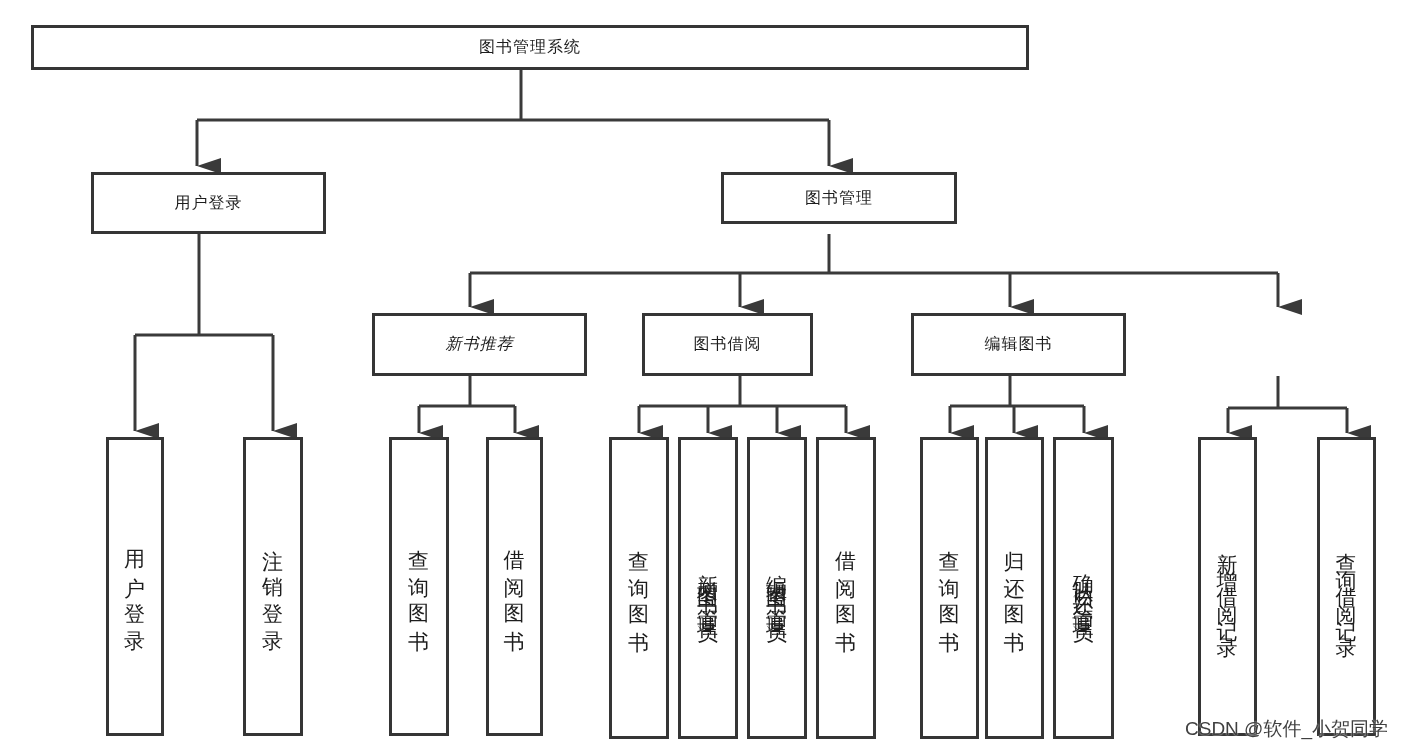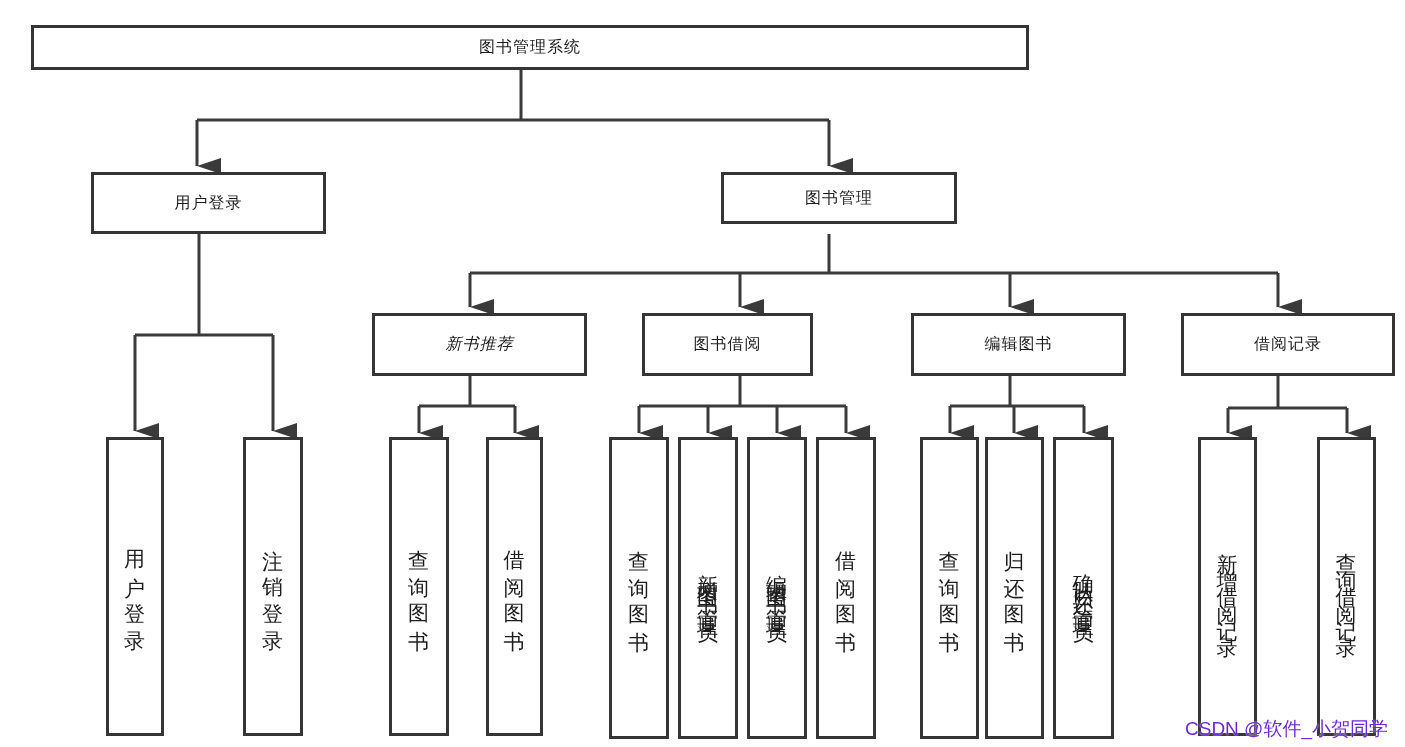--- a/index.html
+++ b/index.html
@@ -53,21 +53,21 @@
   #l-cb-query{left:920px;top:437px;width:59px;height:302px;}
   #l-cb-return{left:985px;top:437px;width:59px;height:302px;}
   #l-cb-confirm{left:1053px;top:437px;width:61px;height:302px;}
   #l-br-add{left:1198px;top:437px;width:59px;height:299px;}
   #l-br-query{left:1317px;top:437px;width:59px;height:299px;}
   #watermark{
     position:absolute;
     left:1185px;top:716px;
     width:215px;
     font-size:19px;
-    color:#6d28d9;
+    color:#404040;
     white-space:nowrap;
     text-shadow:0 0 2px #ffffff;
   }
 </style>
 </head>
 <body>
 
 <div id="canvas">
 
   <svg id="wires" viewBox="0 0 1405 747" xmlns="http://www.w3.org/2000/svg">
@@ -133,23 +133,20 @@
 
   <div class="box hbox" id="n-new-book">
     <span>新书推荐</span>
   </div>
   <div class="box hbox" id="n-book-borrow">
     <span>图书借阅</span>
   </div>
   <div class="box hbox" id="n-current-borrow">
     <span>编辑图书</span>
   </div>
-  <div class="box hbox" id="n-borrow-record">
-    <span>借阅记录</span>
-  </div>
 
   <div class="box leaf chars4" id="l-user-login">
     <span>用户登录</span>
   </div>
   <div class="box leaf chars4" id="l-logout">
     <span>注销登录</span>
   </div>
   <div class="box leaf chars4" id="l-nb-query">
     <span>查询图书</span>
   </div>

